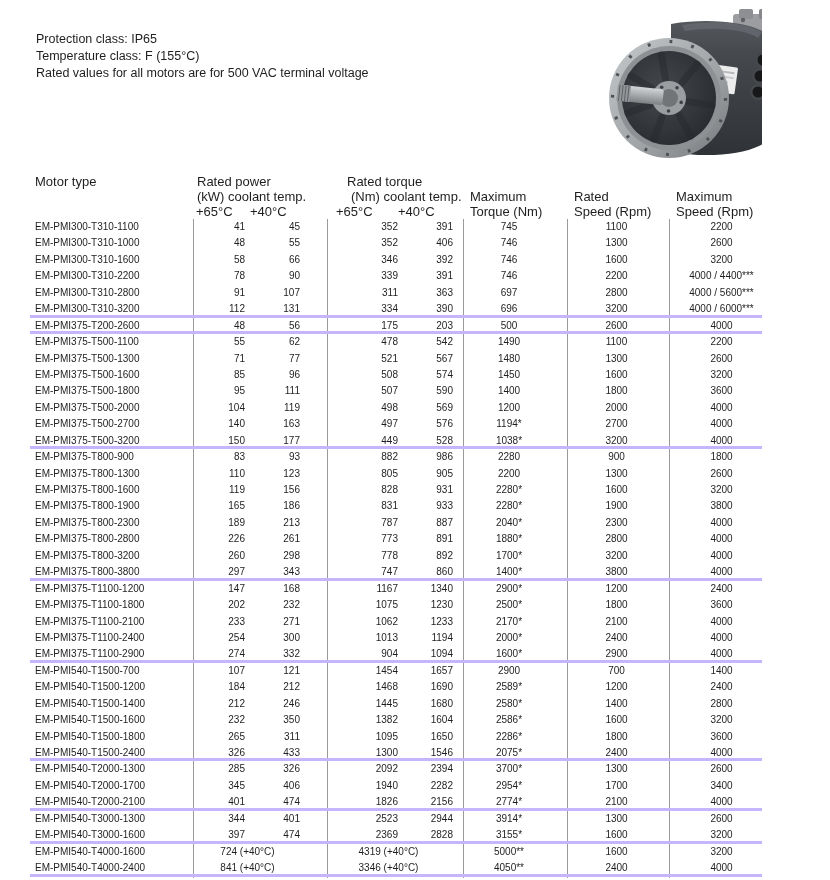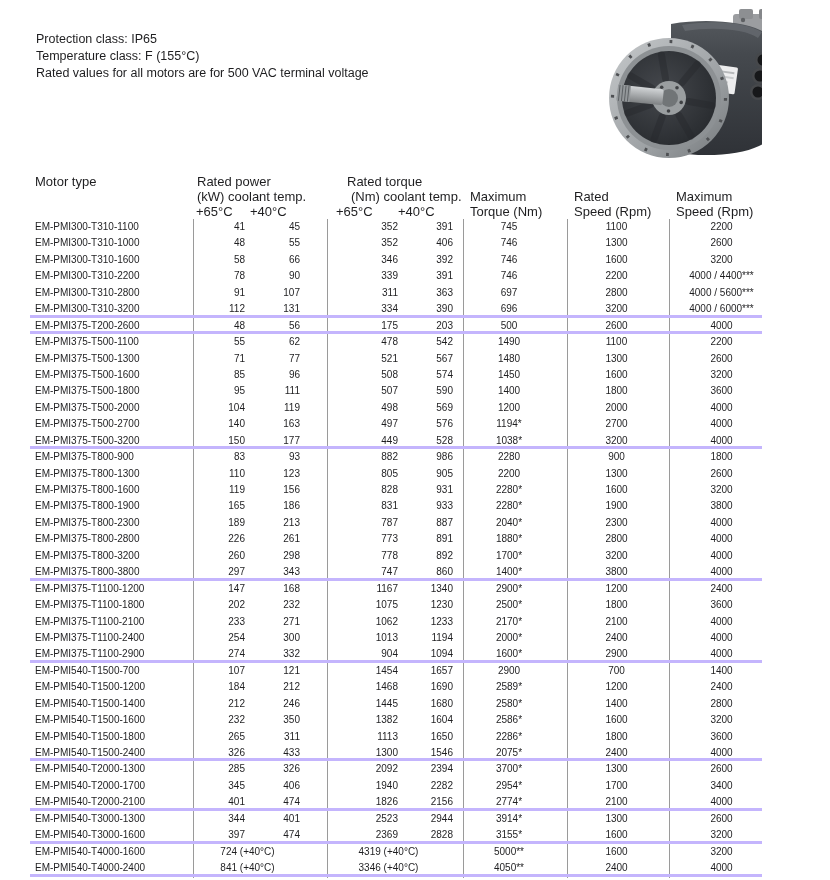--- a/index.html
+++ b/index.html
@@ -462,21 +462,21 @@
         <div class="cell c-num">1382</div>
         <div class="cell c-num">1604</div>
         <div class="cell c-ctr">2586*</div>
         <div class="cell c-ctr">1600</div>
         <div class="cell c-ctr">3200</div>
       </div>
       <div class="trow">
         <div class="cell c-type">EM-PMI540-T1500-1800</div>
         <div class="cell c-num">265</div>
         <div class="cell c-num">311</div>
-        <div class="cell c-num">1113</div>
+        <div class="cell c-num">1095</div>
         <div class="cell c-num">1650</div>
         <div class="cell c-ctr">2286*</div>
         <div class="cell c-ctr">1800</div>
         <div class="cell c-ctr">3600</div>
       </div>
       <div class="trow sep">
         <div class="cell c-type">EM-PMI540-T1500-2400</div>
         <div class="cell c-num">326</div>
         <div class="cell c-num">433</div>
         <div class="cell c-num">1300</div>

